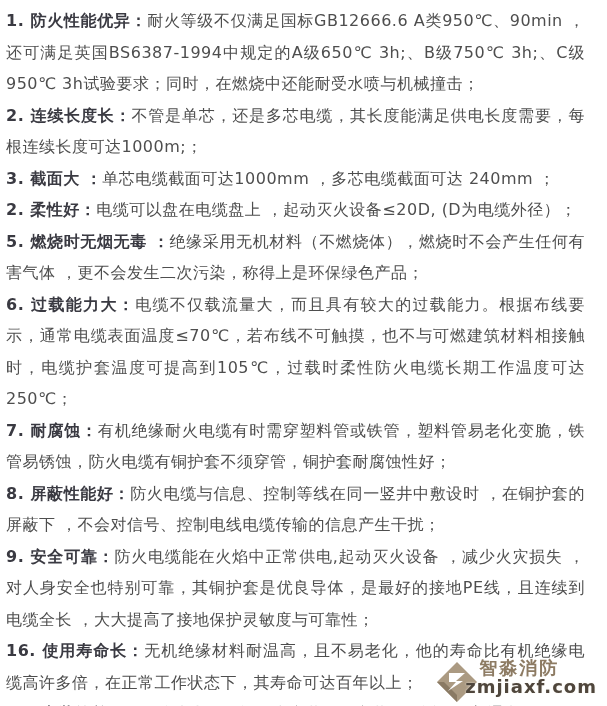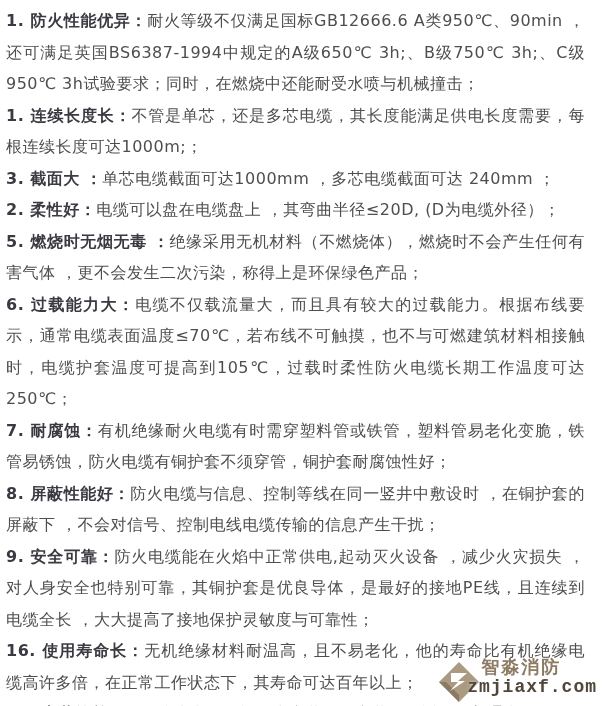--- a/index.html
+++ b/index.html
@@ -26,21 +26,20 @@
     color: var(--heading-color, #3a3a42);
     font-weight: bold;
   }
   .watermark {
     position: absolute;
     right: 10px;
     bottom: 2px;
     display: flex;
     align-items: flex-start;
     pointer-events: none;
-    font-family: Liberation Mono, monospace;
   }
   .watermark .logo {
     width: 44px;
     height: 44px;
     margin-top: 2px;
     margin-right: -14px;
     flex: 0 0 auto;
   }
   .wm-text {
     display: flex;
@@ -64,25 +63,25 @@
     text-shadow: 0 0 2px #f4efe7;
   }
 </style>
 </head>
 <body style="--page-bg: #ffffff; --body-color: #4e4e4e; --heading-color: #3a3a42; --brand-color: #8d7b63; --domain-color: #4f463c;">
 
 <main class="doc">
   <div id="feature-list">
   <p><strong>1. 防火性能优异：</strong><span>耐火等级不仅满足国标GB12666.6 A类950℃、90min ，还可满足英国BS6387-1994中规定的A级650℃ 3h;、B级750℃ 3h;、C级 950℃ 3h试验要求；同时，在燃烧中还能耐受水喷与机械撞击；</span></p>
 
-  <p><strong>1. 连续长度长：</strong><span>不管是单芯，还是多芯电缆，其长度能满足供电长度需要，每根连续长度可达1000m;；</span></p>
+  <p><strong>2. 连续长度长：</strong><span>不管是单芯，还是多芯电缆，其长度能满足供电长度需要，每根连续长度可达1000m;；</span></p>
 
   <p><strong>3. 截面大 ：</strong><span>单芯电缆截面可达1000mm ，多芯电缆截面可达 240mm ；</span></p>
 
-  <p><strong>2. 柔性好：</strong><span>电缆可以盘在电缆盘上 ，其弯曲半径≤20D, (D为电缆外径）；</span></p>
+  <p><strong>2. 柔性好：</strong><span>电缆可以盘在电缆盘上 ，起动灭火设备≤20D, (D为电缆外径）；</span></p>
 
   <p><strong>5. 燃烧时无烟无毒 ：</strong><span>绝缘采用无机材料（不燃烧体），燃烧时不会产生任何有害气体 ，更不会发生二次污染，称得上是环保绿色产品；</span></p>
 
   <p><strong>6. 过载能力大：</strong><span>电缆不仅载流量大，而且具有较大的过载能力。根据布线要示，通常电缆表面温度≤70℃，若布线不可触摸，也不与可燃建筑材料相接触时，电缆护套温度可提高到105℃，过载时柔性防火电缆长期工作温度可达250℃；</span></p>
 
   <p><strong>7. 耐腐蚀：</strong><span>有机绝缘耐火电缆有时需穿塑料管或铁管，塑料管易老化变脆，铁管易锈蚀，防火电缆有铜护套不须穿管，铜护套耐腐蚀性好；</span></p>
 
   <p><strong>8. 屏蔽性能好：</strong><span>防火电缆与信息、控制等线在同一竖井中敷设时 ，在铜护套的屏蔽下 ，不会对信号、控制电线电缆传输的信息产生干扰；</span></p>
 
   <p><strong>9. 安全可靠：</strong><span>防火电缆能在火焰中正常供电,起动灭火设备 ，减少火灾损失 ，对人身安全也特别可靠，其铜护套是优良导体，是最好的接地PE线，且连续到电缆全长 ，大大提高了接地保护灵敏度与可靠性；</span></p>

